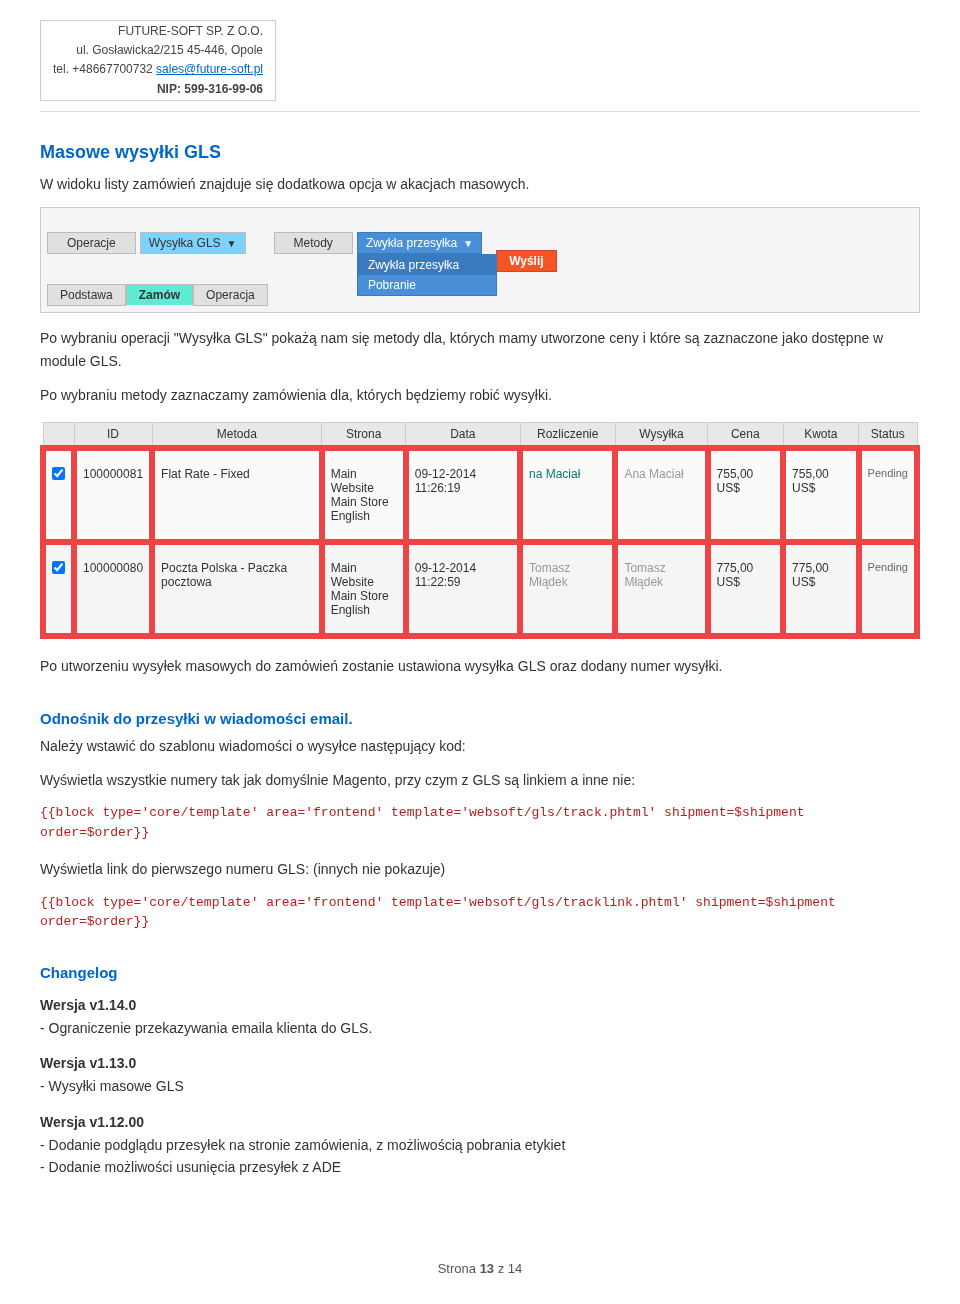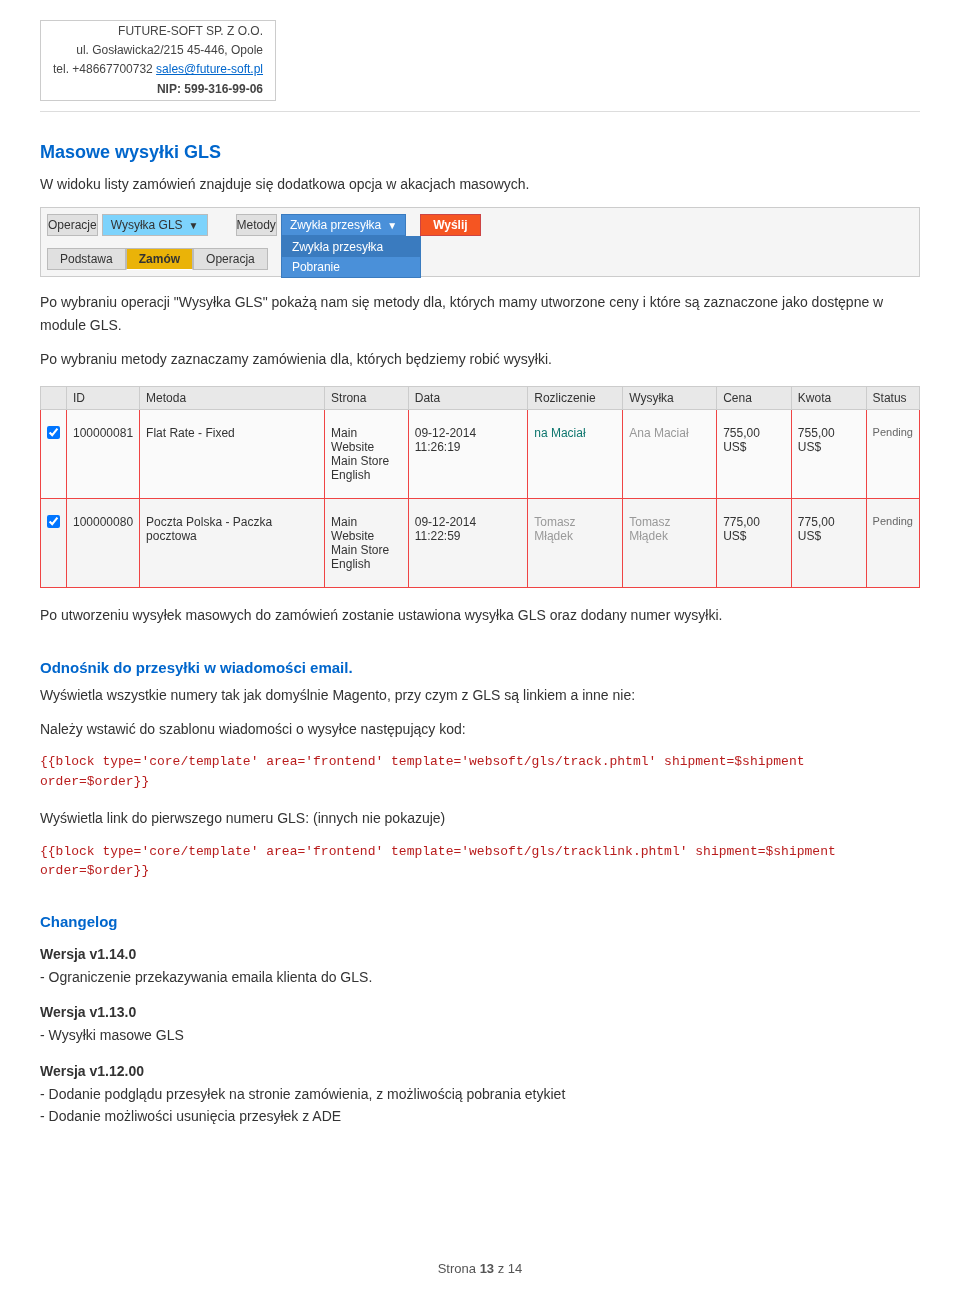--- a/index.html
+++ b/index.html
@@ -65,21 +65,21 @@
     }
     .body-text {
       font-size: 14px;
       color: #333;
       line-height: 1.6;
       margin-bottom: 12px;
     }
     .toolbar-btn {
       background: #e0e0e0;
       border: 1px solid #bbb;
-      padding: 3px 0;
+      padding: 3px 19px;
       font-size: 12px;
       color: #333;
       cursor: pointer;
     }
     .toolbar-select {
       background: #7dd3fc;
       border: 1px solid #bbb;
       padding: 3px 8px;
       font-size: 12px;
       color: #333;
@@ -93,20 +93,21 @@
       font-size: 10px;
     }
     .wysylij-btn {
       background: #f55522;
       border: 1px solid #c44;
       padding: 3px 12px;
       font-size: 12px;
       color: #fff;
       font-weight: bold;
       cursor: pointer;
+      margin-top: 36px;
     }
     .dropdown-item {
       padding: 3px 10px;
       font-size: 12px;
       color: #fff;
     }
     .dropdown-item.selected {
       background: #3a7bbf;
     }
     .tab-row {
@@ -115,42 +116,42 @@
       margin-top: 4px;
     }
     .tab-item {
       background: #e0e0e0;
       border: 1px solid #bbb;
       padding: 3px 12px;
       font-size: 12px;
       color: #333;
     }
     .tab-item.active {
-      background: #eab308;
+      background: #5eead4;
       border-bottom: 1px solid #fff;
       font-weight: bold;
     }
     
     .orders-table {
       width: 100%;
       border-collapse: collapse;
       font-size: 12px;
       margin: 16px 0;
       border: 1px solid #ccc;
       background: #fafafa;
     }
     .orders-table th {
       background: #e8e8e8;
       border: 1px solid #ccc;
       padding: 4px 6px;
-      text-align: left;
+      text-align: center;
       font-weight: normal;
     }
     .orders-table td {
-      border: 1px solid #ef4444;
+      border: 6px solid #ef4444;
       padding: 16px 6px;
       vertical-align: top;
     }
     .orders-table tr:nth-child(even) td {
       background: #f5f5f5;
     }
     .checkbox-cell {
       text-align: center;
       width: 20px;
     }
@@ -304,22 +305,22 @@
     <td class="pending-badge">Pending</td>
   </tr>
         </tbody>
     </table>
 
     <div class="body-text">Po utworzeniu wysyłek masowych do zamówień zostanie ustawiona wysyłka GLS oraz dodany numer wysyłki.</div>
   </div>
 
   <div class="section-gap" style="margin-top:32px;">
     <div class="section-title-small">Odnośnik do przesyłki w wiadomości email.</div>
+    <div class="body-text">Należy wstawić do szablonu wiadomości o wysyłce następujący kod:</div>
     <div class="body-text">Wyświetla wszystkie numery tak jak domyślnie Magento, przy czym z GLS są linkiem a inne nie:</div>
-    <div class="body-text">Należy wstawić do szablonu wiadomości o wysyłce następujący kod:</div>
     <div class="code-block">{{block type='core/template' area='frontend' template='websoft/gls/track.phtml' shipment=$shipment
 order=$order}}</div>
     <div class="body-text">Wyświetla link do pierwszego numeru GLS: (innych nie pokazuje)</div>
     <div class="code-block">{{block type='core/template' area='frontend' template='websoft/gls/tracklink.phtml' shipment=$shipment
 order=$order}}</div>
   </div>
 
   <div class="section-gap" style="margin-top:32px;">
     <div class="section-title-small">Changelog</div>
     <div id="changelog-versions">

